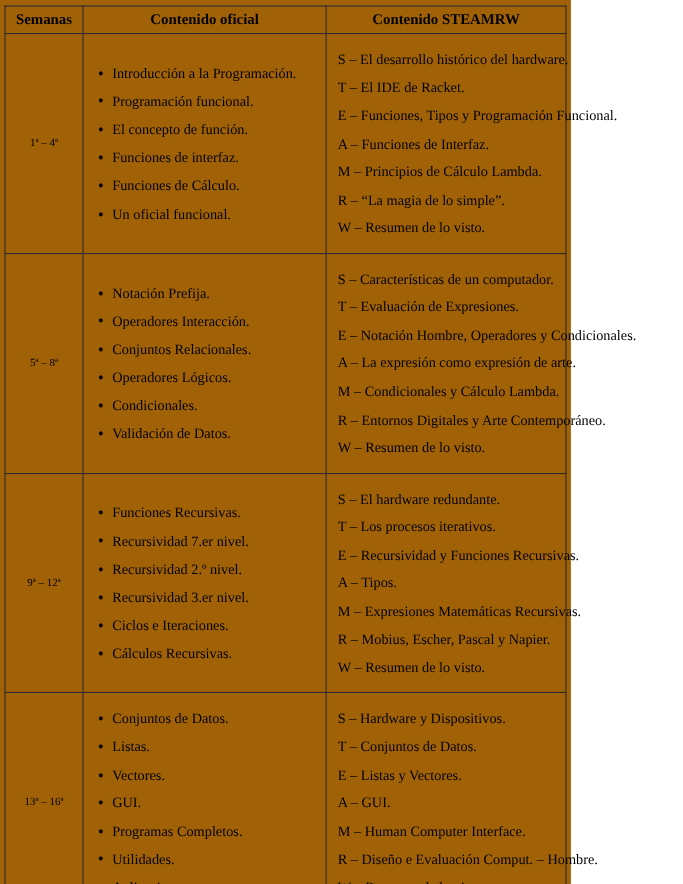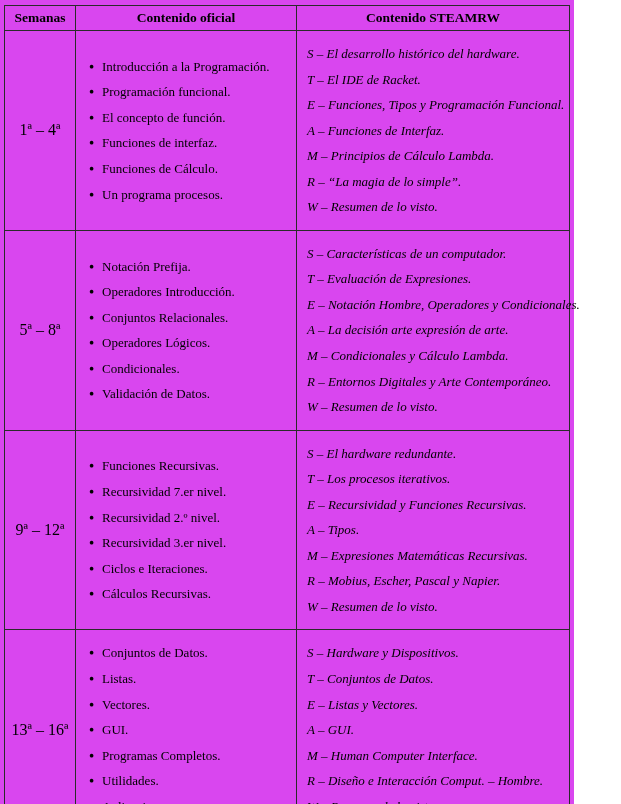--- a/index.html
+++ b/index.html
@@ -1,21 +1,21 @@
 <!DOCTYPE html>
 <html><head>
 <meta charset="utf-8">
 <style>
   html, body { margin: 0; padding: 0; background: #ffffff; }
   .page {
-    width: 574px;
+    width: 519px;
     height: 804px;
     box-sizing: border-box;
     padding: 5px 4px;
-    background: #d946ef;
+    background: #a16207;
     color: #000000;
     font-family: "Liberation Serif", "DejaVu Serif", serif;
   }
   table.schedule {
     border-collapse: collapse;
     width: 100%;
     height: 100%;
     table-layout: fixed;
   }
   table.schedule th,
@@ -28,24 +28,24 @@
     text-align: center;
     padding: 4px 2px;
     vertical-align: middle;
   }
   td {
     vertical-align: middle;
     font-size: 13px;
   }
   td.semanas {
     text-align: center;
-    font-size: 16px;
+    font-size: 10px;
   }
   td.oficial { padding: 6px 6px 6px 13px; }
-  td.steamrw { padding: 6px 6px 6px 10px; font-style: italic; }
+  td.steamrw { padding: 6px 6px 6px 10px; }
   .list .item {
     margin: 8px 0;
     line-height: 1.35;
     white-space: nowrap;
   }
   .bullet {
     display: inline-block;
     width: 13px;
     font-size: 8.5px;
     vertical-align: 2px;
@@ -71,53 +71,53 @@
     <tbody>
       <tr>
         <td class="semanas">1ª – 4ª</td>
         <td class="oficial">
           <div class="list">
               <div class="item"><span class="bullet">●</span><span>Introducción a la Programación.</span></div>
               <div class="item"><span class="bullet">●</span><span>Programación funcional.</span></div>
               <div class="item"><span class="bullet">●</span><span>El concepto de función.</span></div>
               <div class="item"><span class="bullet">●</span><span>Funciones de interfaz.</span></div>
               <div class="item"><span class="bullet">●</span><span>Funciones de Cálculo.</span></div>
-              <div class="item"><span class="bullet">●</span><span>Un programa procesos.</span></div>
+              <div class="item"><span class="bullet">●</span><span>Un oficial funcional.</span></div>
             </div>
         </td>
         <td class="steamrw">
           <div class="list">
               <div class="item">S – El desarrollo histórico del hardware.</div>
               <div class="item">T – El IDE de Racket.</div>
               <div class="item">E – Funciones, Tipos y Programación Funcional.</div>
               <div class="item">A – Funciones de Interfaz.</div>
               <div class="item">M – Principios de Cálculo Lambda.</div>
               <div class="item">R – “La magia de lo simple”.</div>
               <div class="item">W – Resumen de lo visto.</div>
             </div>
         </td>
       </tr>
       <tr>
         <td class="semanas">5ª – 8ª</td>
         <td class="oficial">
           <div class="list">
               <div class="item"><span class="bullet">●</span><span>Notación Prefija.</span></div>
-              <div class="item"><span class="bullet">●</span><span>Operadores Introducción.</span></div>
+              <div class="item"><span class="bullet">●</span><span>Operadores Interacción.</span></div>
               <div class="item"><span class="bullet">●</span><span>Conjuntos Relacionales.</span></div>
               <div class="item"><span class="bullet">●</span><span>Operadores Lógicos.</span></div>
               <div class="item"><span class="bullet">●</span><span>Condicionales.</span></div>
               <div class="item"><span class="bullet">●</span><span>Validación de Datos.</span></div>
             </div>
         </td>
         <td class="steamrw">
           <div class="list">
               <div class="item">S – Características de un computador.</div>
               <div class="item">T – Evaluación de Expresiones.</div>
               <div class="item">E – Notación Hombre, Operadores y Condicionales.</div>
-              <div class="item">A – La decisión arte expresión de arte.</div>
+              <div class="item">A – La expresión como expresión de arte.</div>
               <div class="item">M – Condicionales y Cálculo Lambda.</div>
               <div class="item">R – Entornos Digitales y Arte Contemporáneo.</div>
               <div class="item">W – Resumen de lo visto.</div>
             </div>
         </td>
       </tr>
       <tr>
         <td class="semanas">9ª – 12ª</td>
         <td class="oficial">
           <div class="list">
@@ -154,20 +154,20 @@
               <div class="item"><span class="bullet">●</span><span>Aplicaciones.</span></div>
             </div>
         </td>
         <td class="steamrw">
           <div class="list">
               <div class="item">S – Hardware y Dispositivos.</div>
               <div class="item">T – Conjuntos de Datos.</div>
               <div class="item">E – Listas y Vectores.</div>
               <div class="item">A – GUI.</div>
               <div class="item">M – Human Computer Interface.</div>
-              <div class="item">R – Diseño e Interacción Comput. – Hombre.</div>
+              <div class="item">R – Diseño e Evaluación Comput. – Hombre.</div>
               <div class="item">W – Resumen de lo visto.</div>
             </div>
         </td>
       </tr>
     </tbody>
   </table>
 </div>
 
 </body></html>

